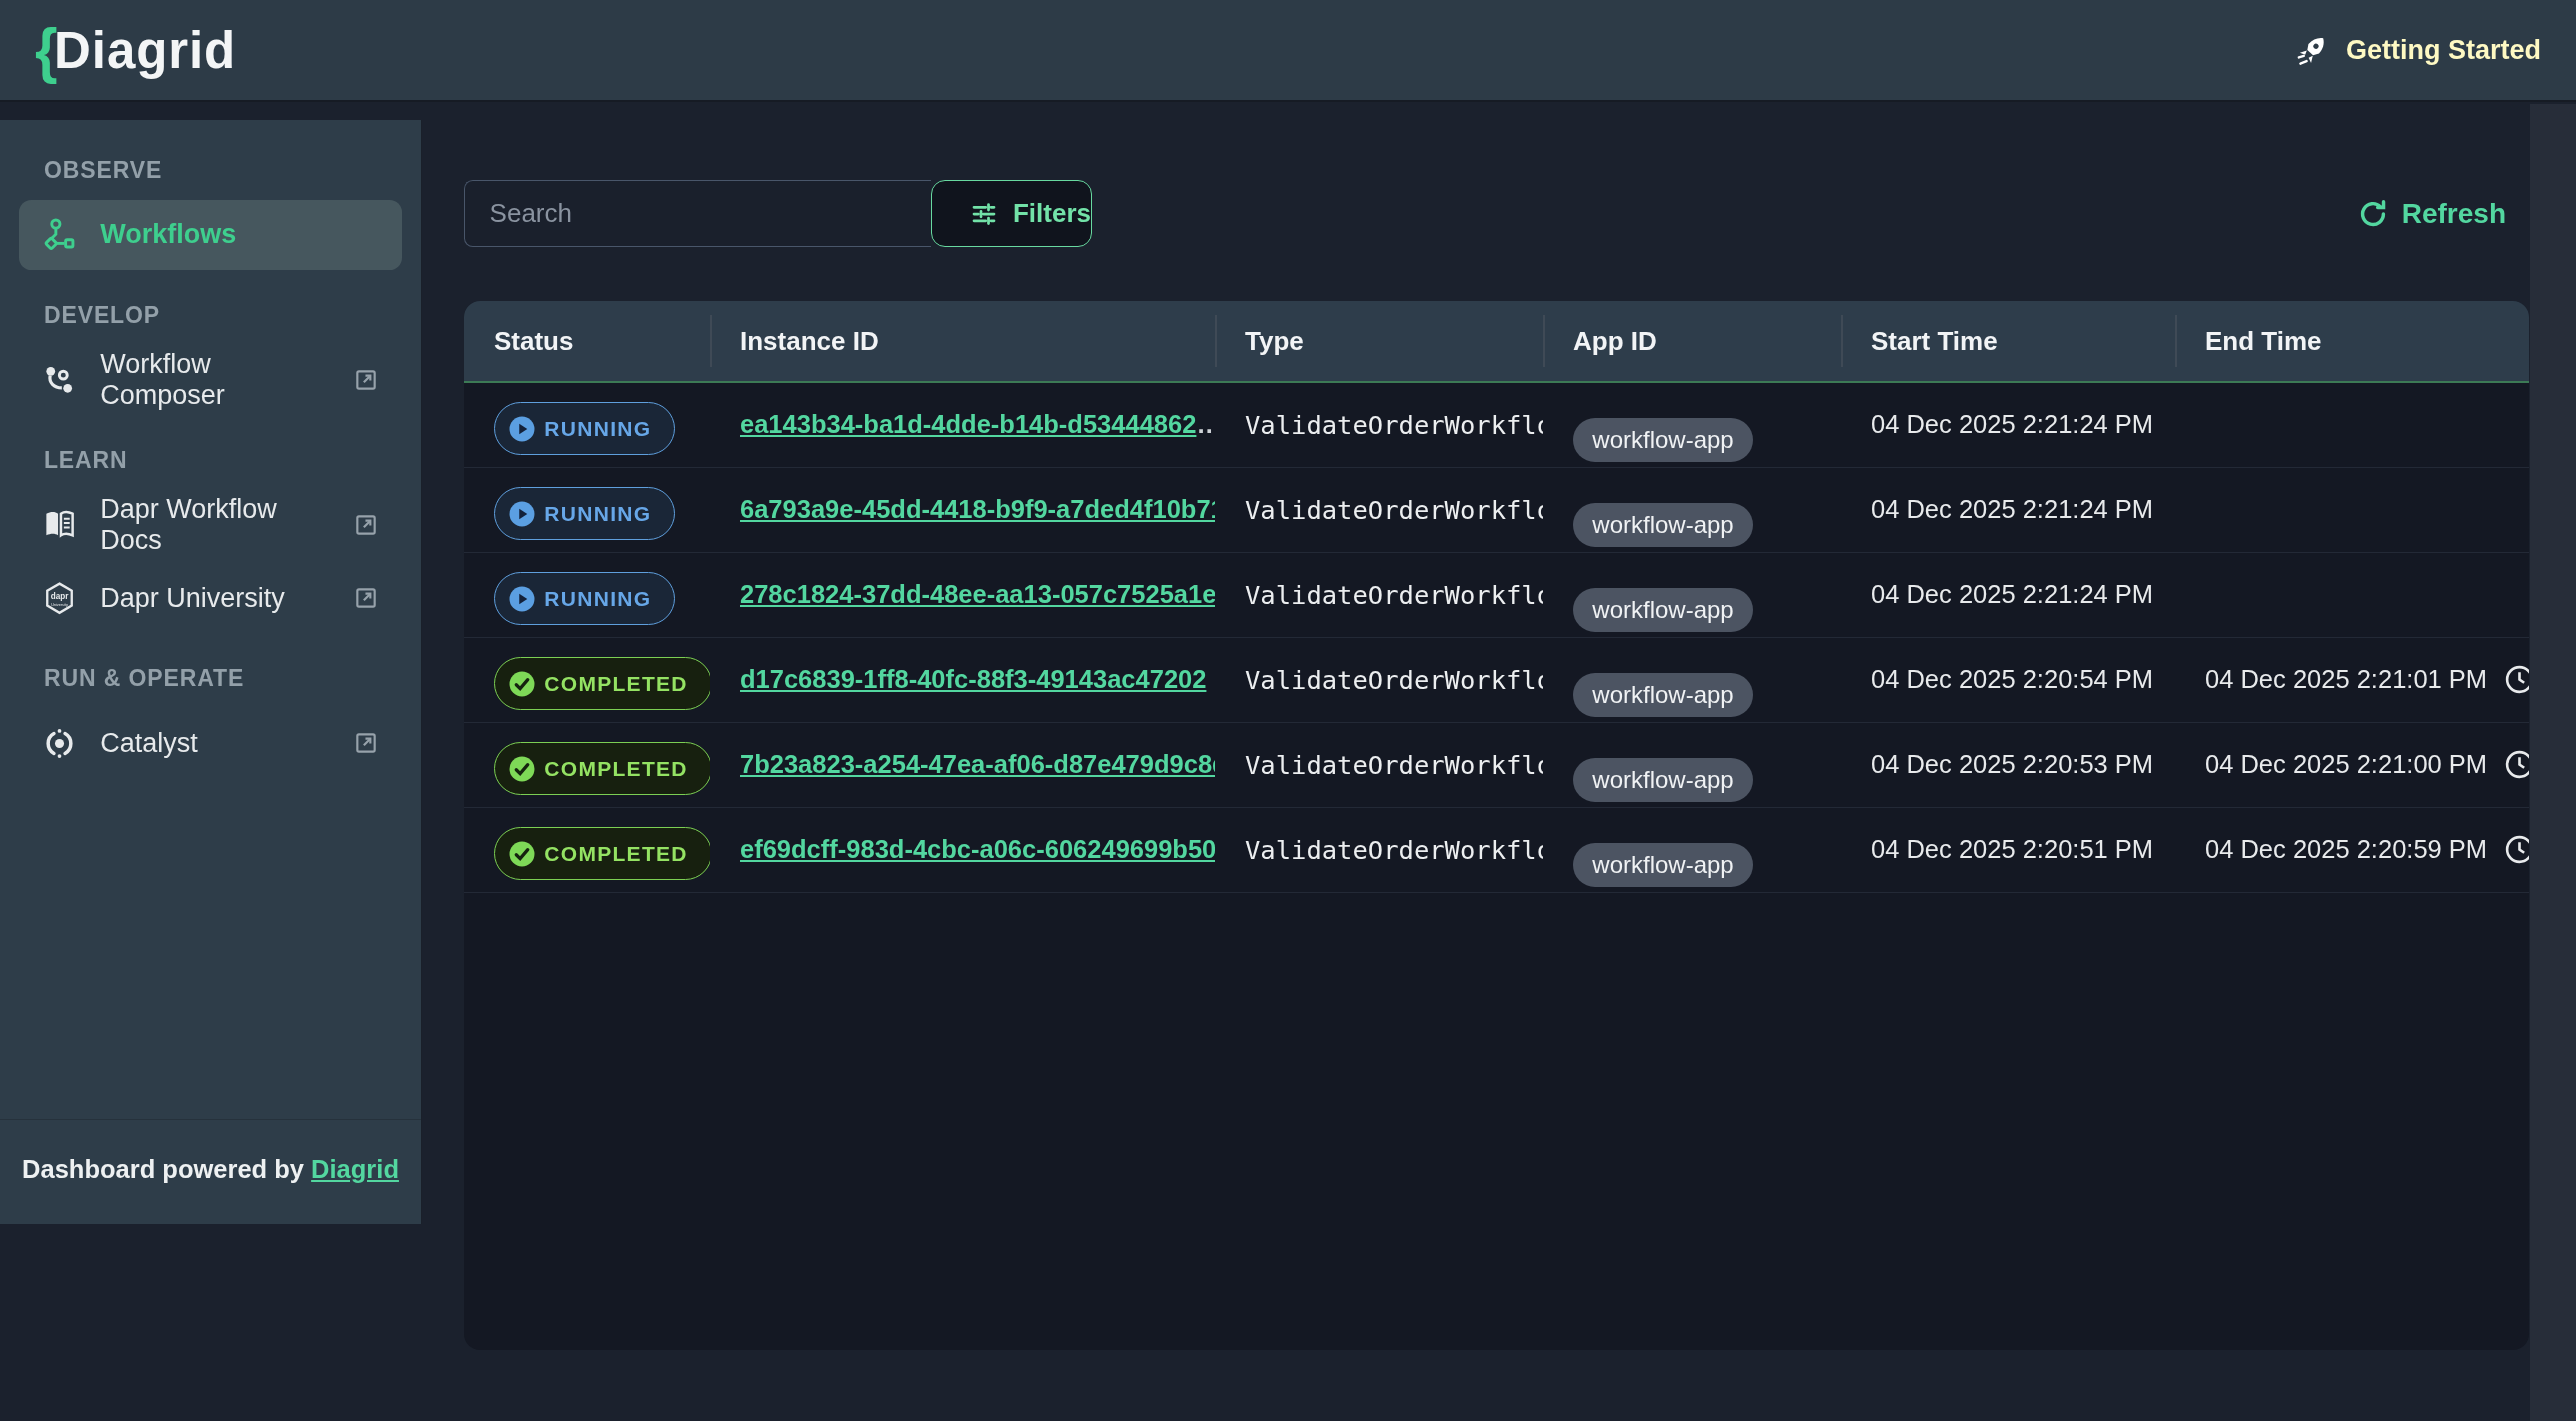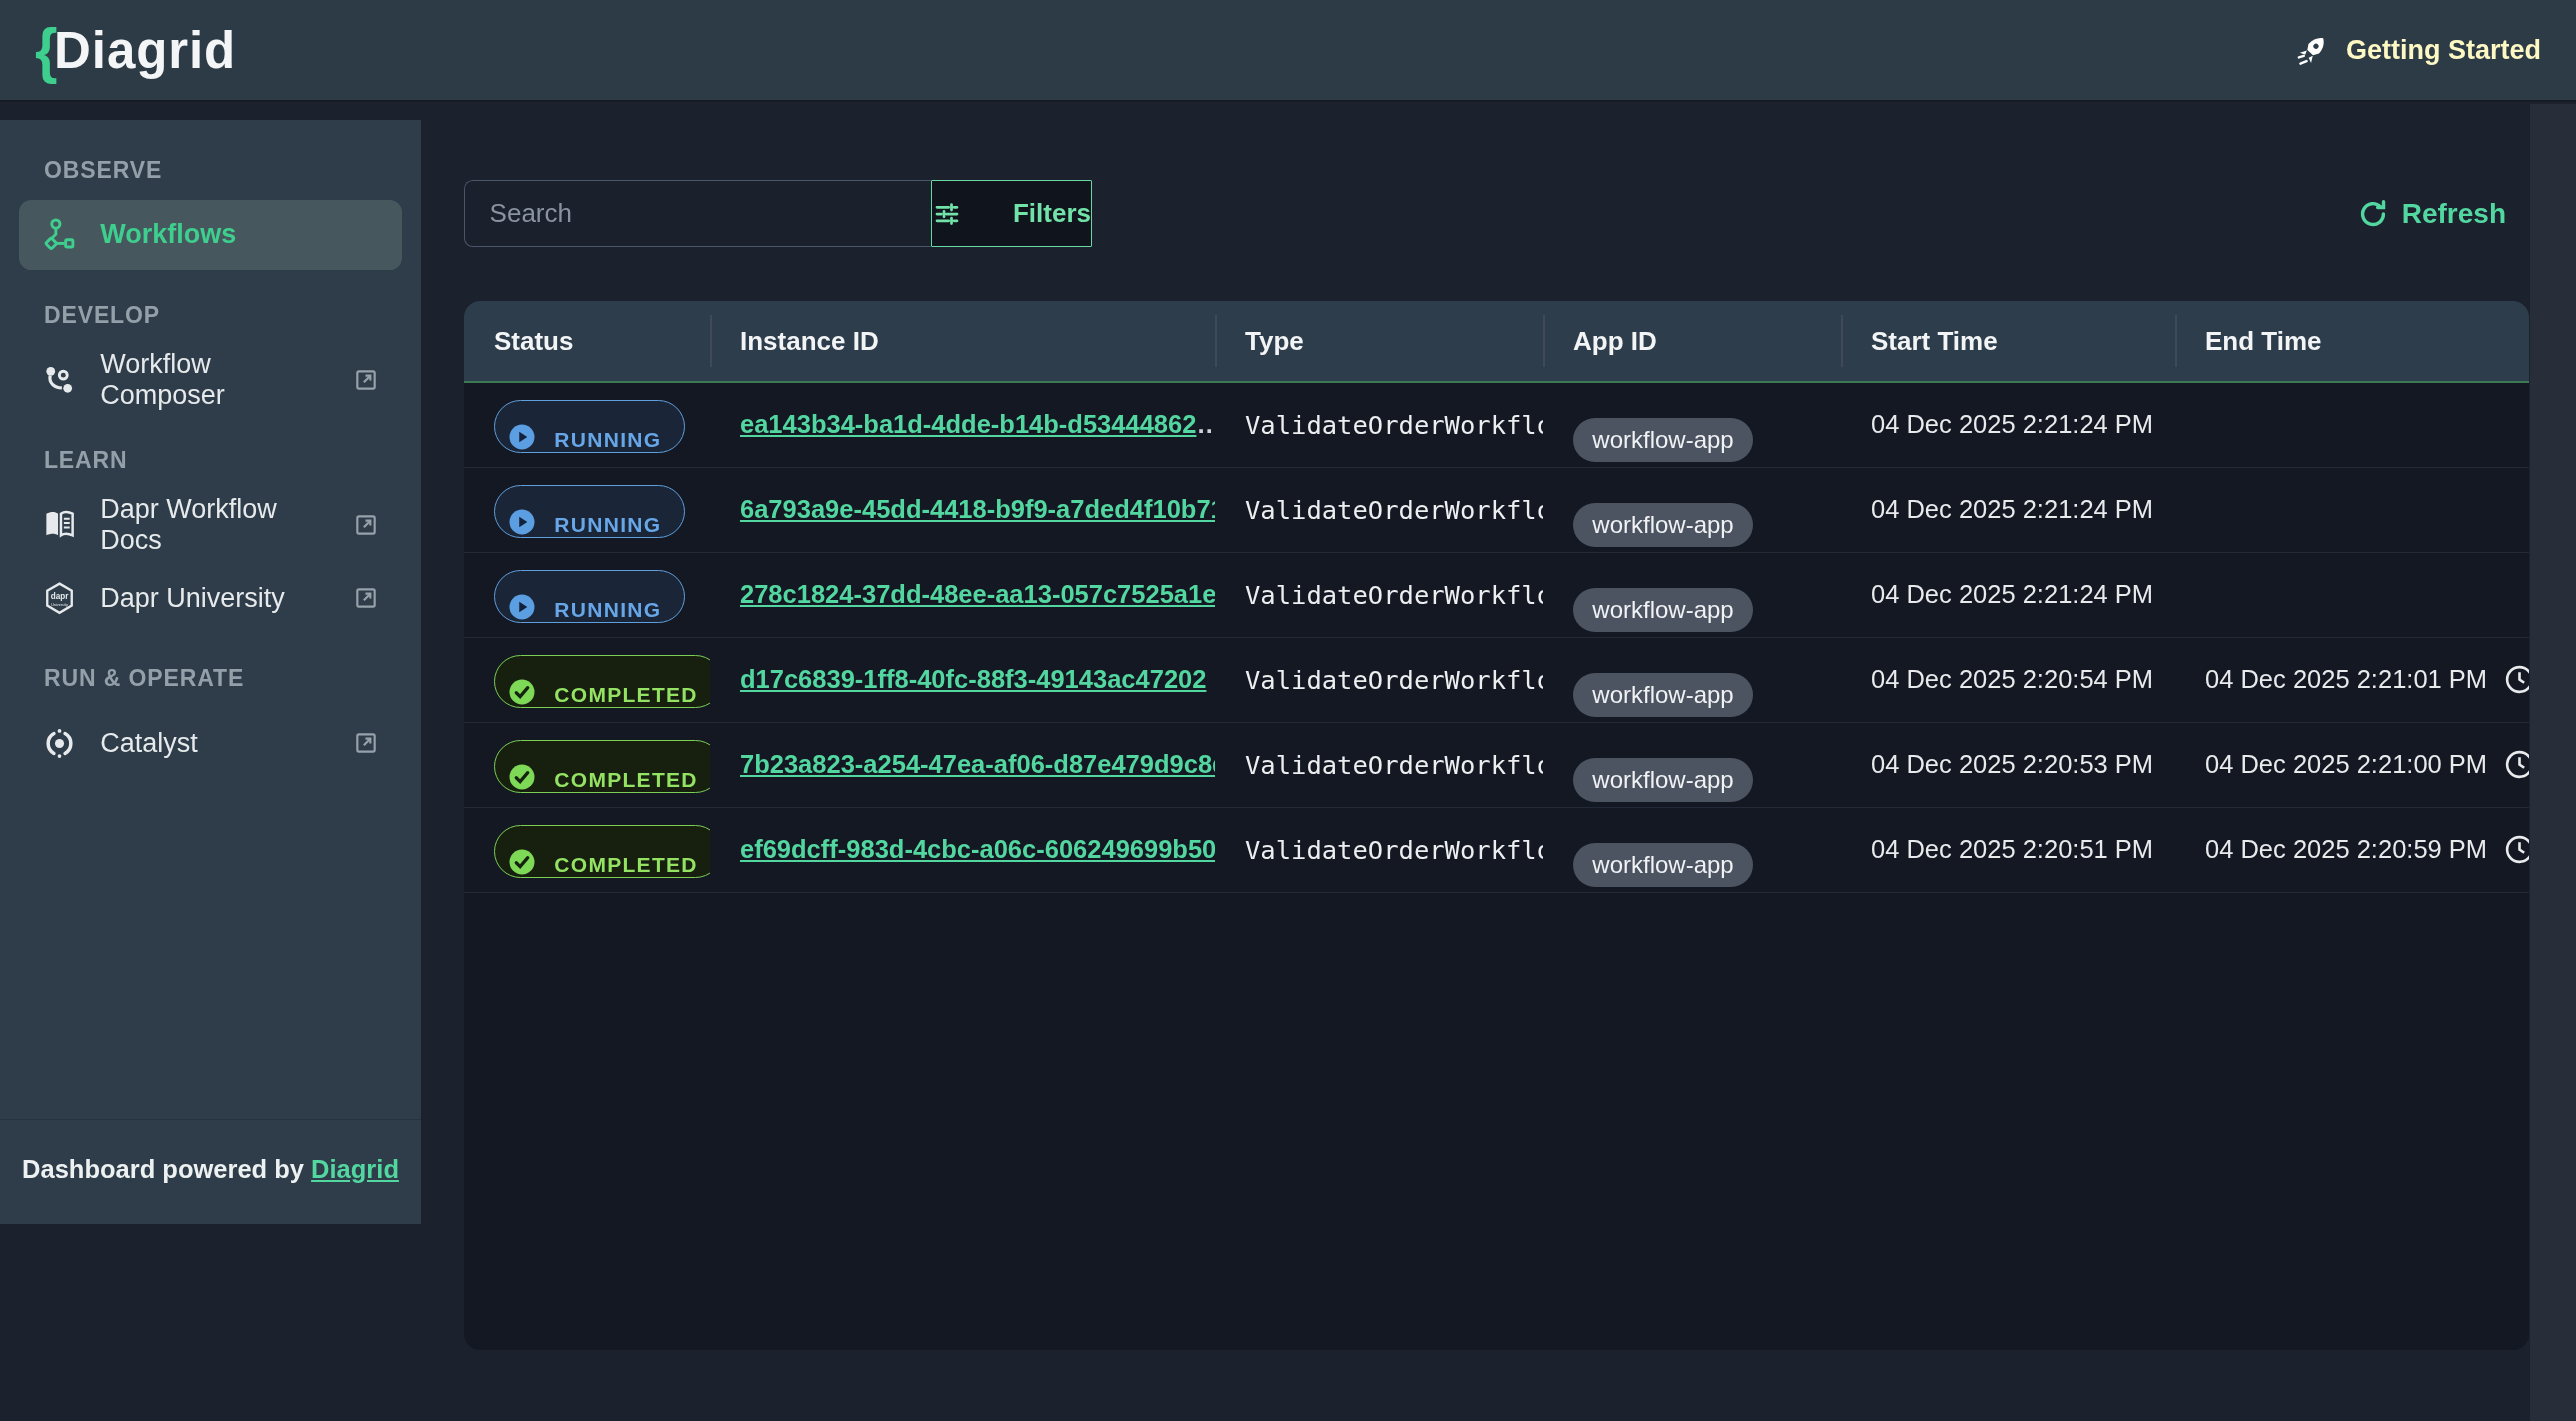--- a/index.html
+++ b/index.html
@@ -41,39 +41,39 @@
   .scroll-track { position:absolute; right:0; top:0; width:46px; height:100%;
     background:#272d39; }
   .page-title { color:#f4f6f7; font-size:41px; font-weight:700; letter-spacing:0.4px; }
 
   .controls { display:flex; align-items:center; margin-top:37px; width:2065px; }
   .search-input { width:467px; height:67px; background:#1a202c; border:1.8px solid #49566a;
     border-radius:8.8px 0 0 8.8px; border-right:none; color:#dfe3e8; font-size:26px;
     padding:0 24.6px; outline:none; font-family:"Liberation Sans",sans-serif; }
   .search-input::placeholder { color:#8a93a0; }
   .filters-btn { height:67px; width:161px; background:#10141d; border:1.8px solid #68d9a0;
-    border-radius:1px; color:#72e2a8; font-size:26px; font-weight:700;
-    display:flex; align-items:center; justify-content:space-between; gap:14px; cursor:pointer; }
+    border-radius:14px; color:#72e2a8; font-size:26px; font-weight:700;
+    display:flex; align-items:center; justify-content:flex-end; gap:14px; cursor:pointer; }
   .refresh-btn { margin-left:auto; margin-right:23px; display:flex; align-items:center; gap:12.3px;
     color:var(--link_green,#53d7a0); font-size:28px; font-weight:700; cursor:pointer; }
 
   
   .table-card { margin-top:54px; width:2065px; height:1049px; background:var(--card_bg,#141823);
     border-radius:16px; display:flex; flex-direction:column; overflow:hidden; }
   table { border-collapse:collapse; table-layout:fixed; width:100%; }
   thead th { background:var(--header_bg,#2e3d4b); height:81px; text-align:left;
     color:#f2f4f6; font-size:26px; font-weight:700; padding:0 0 0 30px;
     border-bottom:2.6px solid var(--header_underline,#3c7a55); position:relative; }
   thead th:not(:first-child)::before { content:""; position:absolute; left:0; top:14px; bottom:14px;
     width:1.8px; background:#3f4a56; }
   tbody td { height:85px; border-bottom:1.8px solid #232936; color:#e8eaec;
     font-size:25.5px; padding:0 8.8px 0 30px; white-space:nowrap; overflow:hidden; }
   tbody tr { cursor:pointer; }
 
-  .badge { display:inline-flex; align-items:flex-end; gap:17px; height:53px;
+  .badge { display:inline-flex; align-items:center; gap:7px; height:53px;
     padding:0 23px 0 12.3px; border-radius:877px; font-size:21px; font-weight:700;
     letter-spacing:1.3px;margin-top:8px; }
   .badge.running { border:1.8px solid #5f9fdd; color:var(--running_blue,#67a7e8); background:#1a2637; }
   .badge.completed { border:1.8px solid #7ccf53; color:var(--completed_green,#94e263); background:#17200f; }
   .badge svg { width:30px; height:30px; }
 
   .id-link { color:var(--link_green,#53d7a0); font-weight:700; text-decoration:underline; cursor:pointer; }
   .id-suffix { color:#cfd3d8; font-weight:700; }
   .type-text { font-family:"DejaVu Sans Mono", monospace; color:#eceef0; }
   .chip { display:inline-block; padding:8px 19.3px; background:var(--chip_bg,#4c5462);

